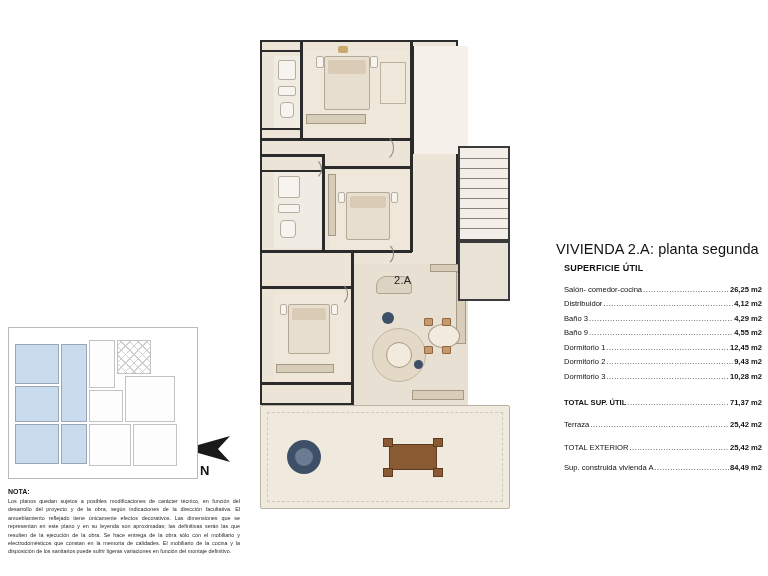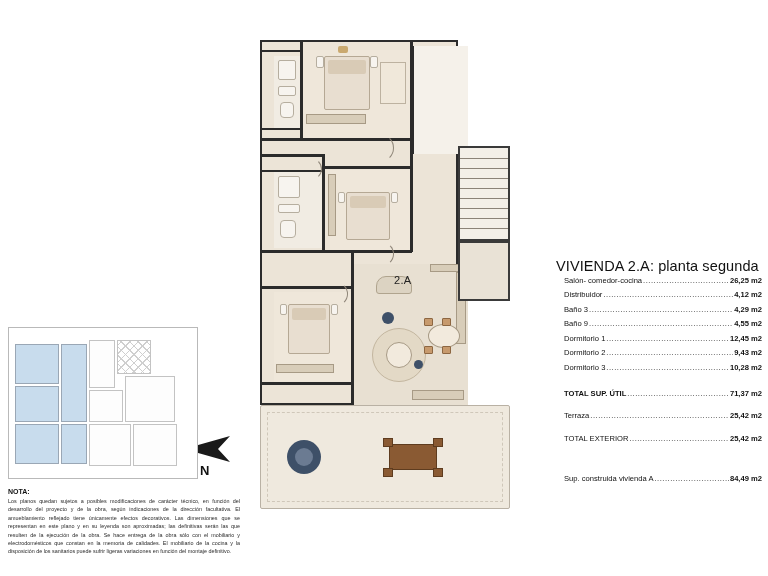--- a/index.html
+++ b/index.html
@@ -204,21 +204,21 @@
     font-size: 5.4px;
     line-height: 1.55;
     color: #2b2b2b;
     text-align: justify;
   }
 
   
   .info {
     position: absolute;
     left: 556px;
-    top: 258px;
+    top: 241px;
     width: 206px;
   }
   .info h1 {
     margin: 0;
     font-size: 14.5px;
     font-weight: normal;
     letter-spacing: .1px;
     color: #111;
   }
   .info h2 {
@@ -382,20 +382,21 @@
   <div class="kp-shape kp-white" style="left:124px;top:96px;width:44px;height:42px;"></div>
 </div>
 
 <div class="note">
   <div class="note-title">NOTA:</div>
   <div class="note-body">Los planos quedan sujetos a posibles modificaciones de carácter técnico, en función del desarrollo del proyecto y de la obra, según indicaciones de la dirección facultativa. El amueblamiento reflejado tiene únicamente efectos decorativos. Las dimensiones que se representan en este plano y en su leyenda son aproximadas; las definitivas serán las que resulten de la ejecución de la obra. Se hace entrega de la obra sólo con el mobiliario y electrodomésticos que constan en la memoria de calidades. El mobiliario de la cocina y la disposición de los sanitarios puede sufrir ligeras variaciones en función del montaje definitivo.</div>
 </div>
 
 <div class="info">
   <h1>VIVIENDA 2.A: planta segunda</h1>
+  <h2>SUPERFICIE ÚTIL</h2>
 
   <div class="rows">
     <div class="row">
       <span class="lbl">Salón- comedor-cocina</span>
       <span class="dots">................................................................................</span>
       <span class="val">26,25 m2</span>
     </div>
     <div class="row">
       <span class="lbl">Distribuidor</span>
       <span class="dots">................................................................................</span>
@@ -446,20 +447,20 @@
     <div class="spacer-sm"></div>
 
     <div class="row">
       <span class="lbl">TOTAL EXTERIOR</span>
       <span class="dots">................................................................................</span>
       <span class="val">25,42 m2</span>
     </div>
   </div>
 
 
-  <div class="rows" style="margin-top:26px;">
+  <div class="rows" style="margin-top:6px;">
     <div class="row">
       <span class="lbl">Sup. construida vivienda A</span>
       <span class="dots">................................................................................</span>
       <span class="val">84,49 m2</span>
     </div>
   </div>
 </div>
 
 </body></html>

